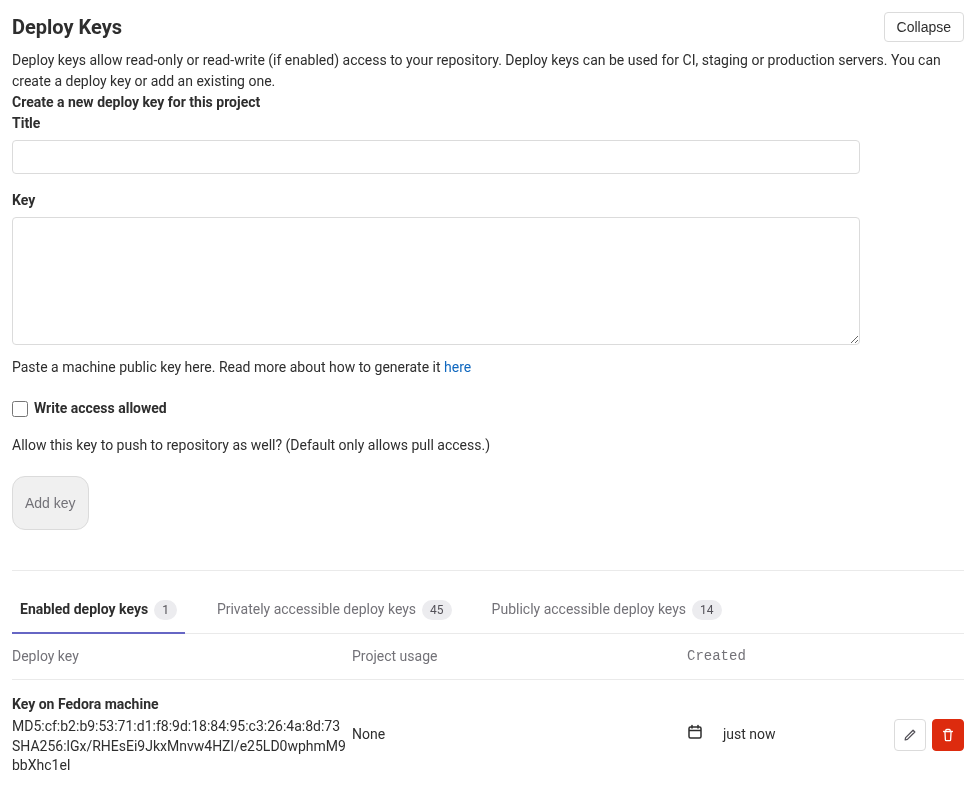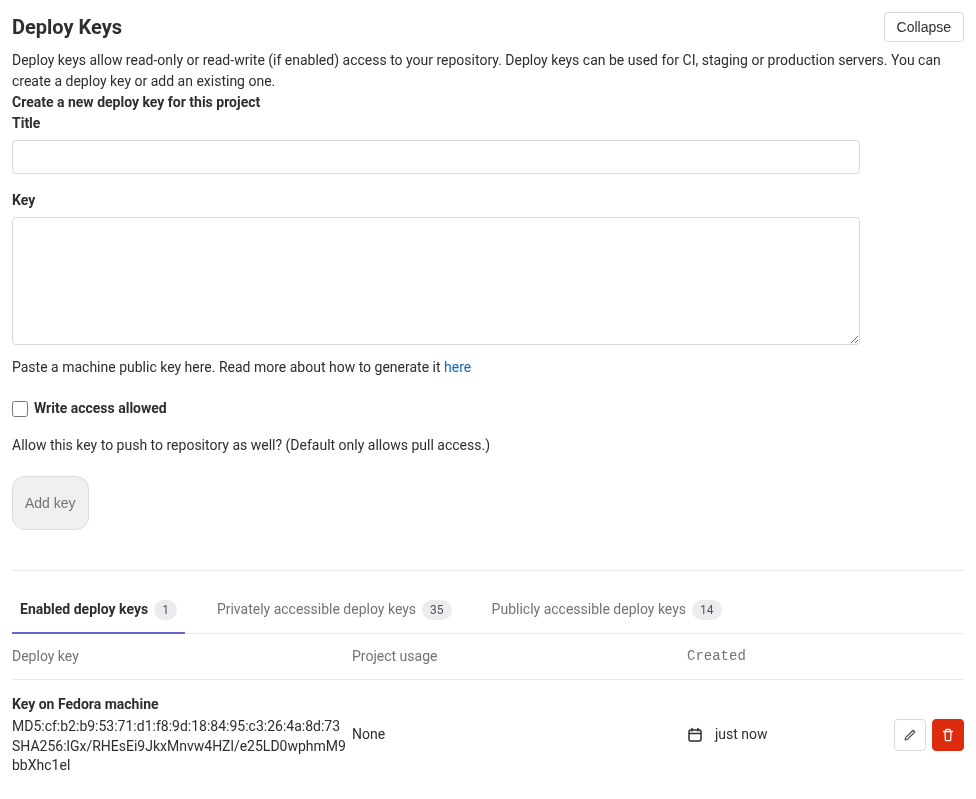--- a/index.html
+++ b/index.html
@@ -173,22 +173,21 @@
     }
     .fingerprint {
       font-size: 14px;
       color: #2e2e2e;
       line-height: 1.4;
     }
     .usage-cell { flex: 0 0 335px; }
     .created-cell {
       flex: 0 0 100px;
       display: flex;
-      align-items: center;
-      gap: 12px;
+      gap: 20px;
       color: #2e2e2e;
     }
     .actions-cell {
       flex: 1;
       display: flex;
       justify-content: flex-end;
       gap: 6px;
     }
     .icon-btn {
       width: 32px;
@@ -247,21 +246,21 @@
 
 <hr class="divider">
 
 <div class="tabs">
   <div class="tab active">
     <span>Enabled deploy keys</span>
     <span class="badge">1</span>
   </div>
   <div class="tab">
     <span>Privately accessible deploy keys</span>
-    <span class="badge">35</span>
+    <span class="badge">45</span>
   </div>
   <div class="tab">
     <span>Publicly accessible deploy keys</span>
     <span class="badge">14</span>
   </div>
 </div>
 
 <div class="table-header">
   <div class="col-key">Deploy key</div>
   <div class="col-usage">Project usage</div>

